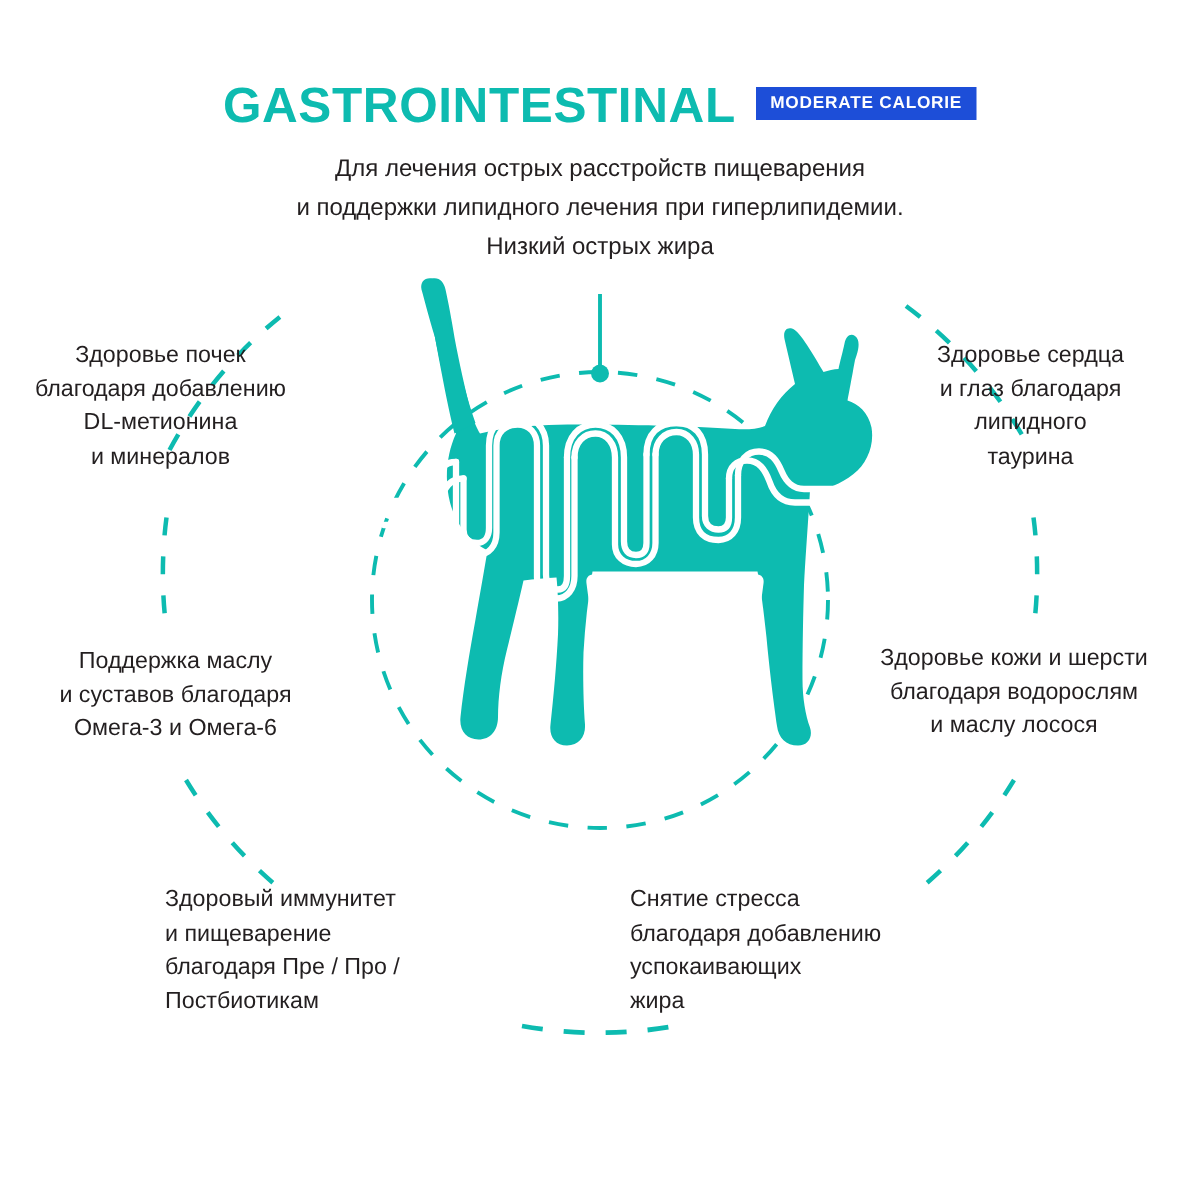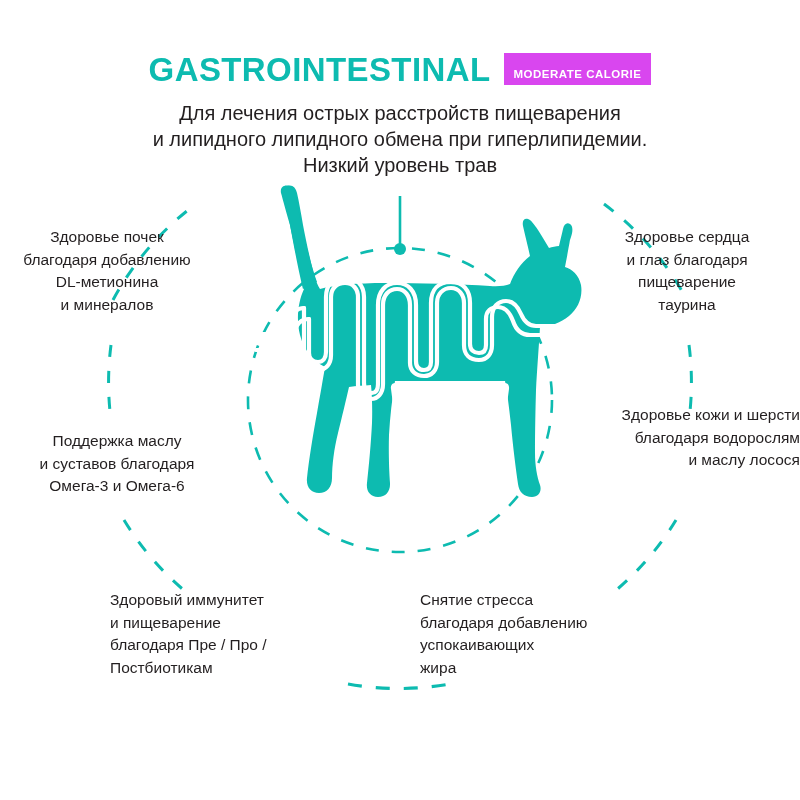--- a/index.html
+++ b/index.html
@@ -36,37 +36,37 @@
   }
   #brand-title {
     font-size: 33px;
     letter-spacing: 0.4px;
     font-weight: 600;
     color: #0dbbb0;
     line-height: 1;
     white-space: nowrap;
   }
   #calorie-badge {
-    background: #d946ef;
+    background: #1d4ed8;
     color: #ffffff;
     font-size: 11.5px;
     font-weight: 700;
     letter-spacing: 0.5px;
-    padding: 16px 10px 5px 10px;
+    padding: 6px 10px 5px 10px;
     line-height: 1;
     white-space: nowrap;
   }
 
   #subtitle {
     position: absolute;
     left: 120px;
     top: 100px;
     width: 560px;
     text-align: center;
-    font-size: 20px;
+    font-size: 16px;
     line-height: 26px;
     color: #231f20;
   }
 
   
   #circles {
     position: absolute;
     left: 0;
     top: 0;
     width: 800px;
@@ -92,38 +92,38 @@
   }
   .callout b {
     font-weight: 400;
   }
   .c-left  { text-align: center; }
   .c-right { text-align: center; }
 
   #callout-kidney   { left: -2px;  top: 226px; width: 218px; text-align: center; }
   #callout-bones    { left: -2px;  top: 430px; width: 238px; text-align: center; }
   #callout-heart    { left: 578px; top: 226px; width: 218px; text-align: center; }
-  #callout-skin     { left: 552px; top: 404px; width: 248px; text-align: right; }
+  #callout-skin     { left: 552px; top: 428px; width: 248px; text-align: center; }
   #callout-immunity { left: 110px; top: 589px; width: 248px; text-align: left; }
   #callout-stress   { left: 420px; top: 589px; width: 248px; text-align: left; }
 </style>
 </head>
 <body>
 
 <div id="infographic">
 
   <div id="header">
     <div id="brand-title">GASTROINTESTINAL</div>
     <div id="calorie-badge">MODERATE CALORIE</div>
   </div>
 
   <div id="subtitle">
     <div>Для лечения острых расстройств пищеварения</div>
-    <div>и липидного липидного обмена при гиперлипидемии.</div>
-    <div>Низкий уровень трав</div>
+    <div>и поддержки липидного лечения при гиперлипидемии.</div>
+    <div>Низкий острых жира</div>
   </div>
 
   <svg id="circles" viewBox="0 0 800 800">
 
     <circle cx="400" cy="400" r="152" fill="none" stroke="#0dbbb0" stroke-width="2.6" stroke-dasharray="13 13" stroke-linecap="butt"></circle>
 
     <line x1="400" y1="196" x2="400" y2="247" stroke="#0dbbb0" stroke-width="2.6"></line>
     <circle cx="400" cy="249" r="6" fill="#0dbbb0"></circle>
 
     <path d="M 113.0 300.0 A 290 290 0 0 1 196.0 204.0" fill="none" stroke="#0dbbb0" stroke-width="3" stroke-dasharray="12 14" stroke-linecap="butt"></path>
@@ -253,21 +253,21 @@
 
   <div id="callout-bones" class="callout c-left">
     <div><b>Поддержка маслу</b></div>
     <div><b>и суставов</b><span> благодаря</span></div>
     <div>Омега-3 и Омега-6</div>
   </div>
 
   <div id="callout-heart" class="callout c-right">
     <div><b>Здоровье сердца</b></div>
     <div><b>и глаз</b><span> благодаря</span></div>
-    <div>пищеварение</div>
+    <div>липидного</div>
     <div>таурина</div>
   </div>
 
   <div id="callout-skin" class="callout c-right">
     <div><b>Здоровье кожи и шерсти</b></div>
     <div>благодаря водорослям</div>
     <div>и маслу лосося</div>
   </div>
 
   <div id="callout-immunity" class="callout">

